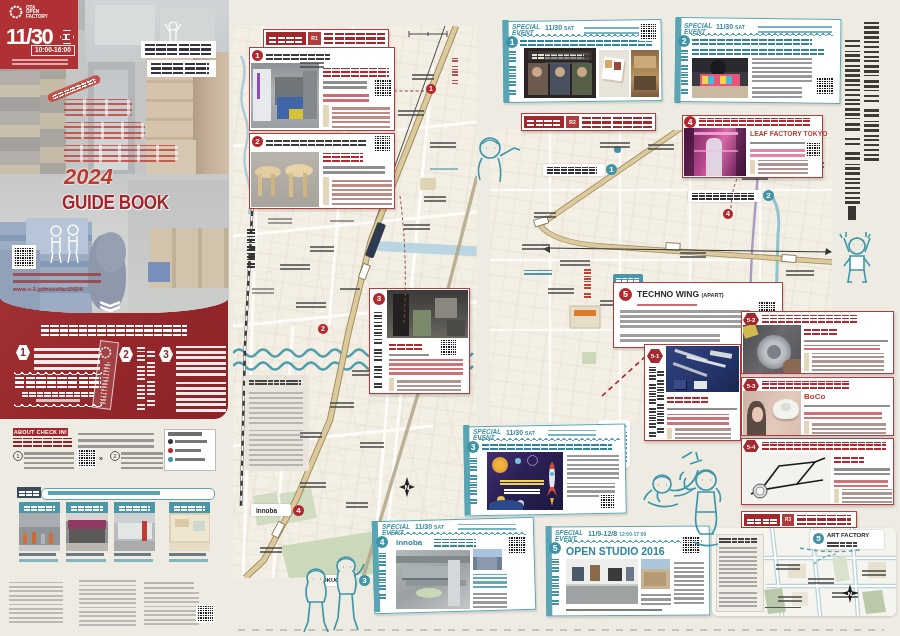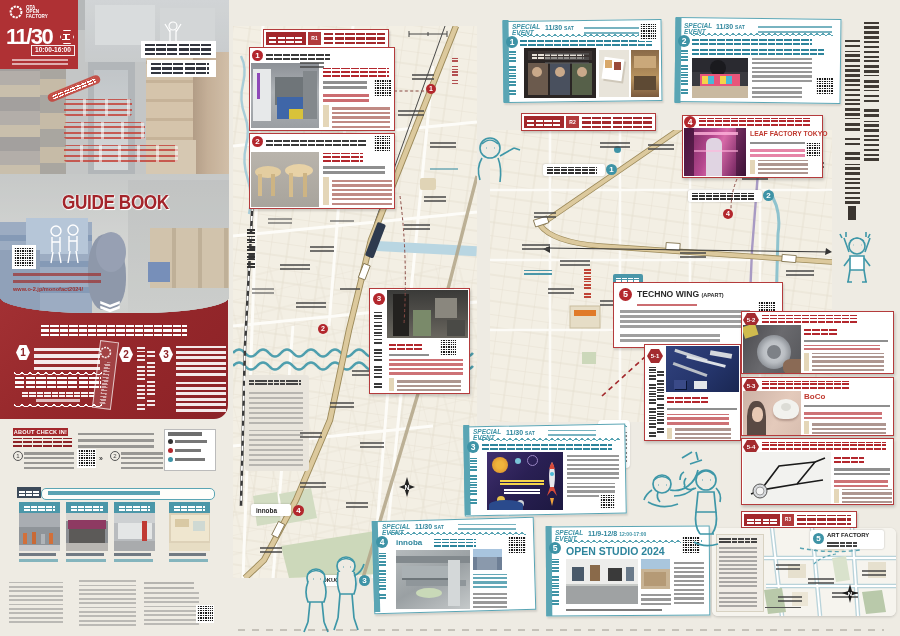--- a/index.html
+++ b/index.html
@@ -103,20 +103,21 @@
 <div class="ab" style="left:147px;top:60px;width:69px;height:17px;background:#fff;"></div>
 <div class="tb" style="left:151px;top:63px;width:58px;height:11px;--k:#33363f;--bg:#fff;--p:10px;--q:11.2px;--a:2.4px;--b:4.4px;"></div>
 
 <div class="ab" style="left:46px;top:84px;width:56px;height:9px;background:#c4453c;border-radius:6px;transform:rotate(-22deg);opacity:.9;"></div>
 <div class="tb" style="left:51px;top:86px;width:46px;height:5px;transform:rotate(-22deg);--k:#fff;--bg:#c4453c;--p:5.4px;--q:6.2px;--a:1.4px;--b:2.6px;"></div>
 
 <div class="tb" style="left:64px;top:99px;width:68px;height:17px;--k:rgba(196,69,60,.85);--bg:rgba(255,255,255,.55);--p:19px;--q:22px;--a:1.9px;--b:5.4px;border-radius:3px;"></div>
 <div class="tb" style="left:64px;top:122px;width:81px;height:17px;--k:rgba(196,69,60,.85);--bg:rgba(255,255,255,.55);--p:17px;--q:20px;--a:1.9px;--b:5.4px;border-radius:3px;"></div>
 <div class="tb" style="left:64px;top:145px;width:114px;height:17px;--k:rgba(196,69,60,.85);--bg:rgba(255,255,255,.55);--p:16px;--q:19px;--a:1.9px;--b:5.4px;border-radius:3px;"></div>
 
+<div class="ab" style="left:64px;top:164px;width:90px;height:26px;white-space:nowrap;color:#bb3a30;font-size:22px;font-weight:bold;font-style:italic;text-shadow:0 0 2px #fff,0 0 2px #fff;">2024</div>
 
 <div class="ab" style="left:62px;top:190px;width:140px;height:26px;white-space:nowrap;color:#a3242a;font-size:21px;font-weight:bold;letter-spacing:-.5px;transform:scaleX(.82);transform-origin:0 0;text-shadow:0 0 2px #fff,0 0 2px #fff,1px 1px 0 #fff;">GUIDE BOOK</div>
 
 <div class="qr" style="left:14px;top:247px;width:20px;height:20px;"></div>
 <div class="tx" style="left:13px;top:270px;width:88px;height:13px;--k:rgba(158,47,45,.7);--a:3px;--b:6.6px;"></div>
 <div class="ab" style="left:13px;top:286px;width:110px;height:7px;white-space:nowrap;color:#9e2f2d;font-size:5.6px;font-weight:bold;">www.o-2.jp/monofact2024/</div>
 
 <svg class="ab" style="left:100px;top:301px;width:20px;height:13px;" viewBox="0 0 21 14" fill="#fff">
       <path d="M0 0 L10.5 4 L21 0 L21 3 L10.5 7 L0 3 Z M0 5 L10.5 9 L21 5 L21 8 L10.5 12 L0 8 Z"></path>
     </svg>
@@ -684,21 +685,21 @@
 <div class="tx" style="left:473px;top:592px;width:34px;height:16px;--k:rgba(90,90,90,.62);--a:2.2px;--b:4.4px;"></div>
 
 <div class="se" style="left:546px;top:526px;width:164px;height:90px;transform:rotate(-.4deg);"></div>
 <div class="ab" style="left:546px;top:526px;width:6px;height:90px;background:#5aa5b4;transform:rotate(-.4deg);"></div>
 <div class="selogo" style="left:555px;top:530px;width:30px;">SPECIAL<br>EVENT</div>
 <div class="tcirc" style="left:549px;top:542px;width:12px;height:12px;font-size:8.5px;line-height:12px;">5</div>
 <div class="tv" style="left:552px;top:557px;width:7px;height:48px;--k:#3e93a6;--bg:#fff;--p:6.5px;--q:8px;--a:1.6px;--b:3px;"></div>
 <div class="ab" style="left:588px;top:530px;width:90px;height:8px;color:#2e859c;font-size:7px;font-weight:bold;white-space:nowrap;">11/9-12/8 <span style="font-size:5px;color:#3e93a6;">12:00-17:00</span></div>
 <div class="wavet" style="left:564px;top:540px;width:138px;"></div>
 
-<div class="ab" style="left:566px;top:545px;width:120px;height:12px;color:#2e859c;font-size:10.5px;font-weight:bold;white-space:nowrap;">OPEN STUDIO 2024</div>
+<div class="ab" style="left:566px;top:545px;width:120px;height:12px;color:#2e859c;font-size:10.5px;font-weight:bold;white-space:nowrap;">OPEN STUDIO 2016</div>
 
 <div class="qr" style="left:682px;top:536px;width:18px;height:18px;outline-width:1px;"></div>
 
 <div class="ab" style="left:566px;top:559px;width:72px;height:45px;background:linear-gradient(180deg,#ededeb 55%,#9fa2a3 55%);overflow:hidden;">
   <div class="ab" style="left:6px;top:8px;width:12px;height:14px;background:#4a5a6a;"></div>
   <div class="ab" style="left:24px;top:6px;width:10px;height:16px;background:#8a6a4a;"></div>
   <div class="ab" style="left:42px;top:9px;width:14px;height:13px;background:#3a3a3a;"></div>
   <div class="ab" style="left:60px;top:8px;width:8px;height:14px;background:#6a7a8a;"></div>
   <div class="ab" style="left:0;top:25px;width:72px;height:2px;background:#c9ccc9;"></div>
 </div>

